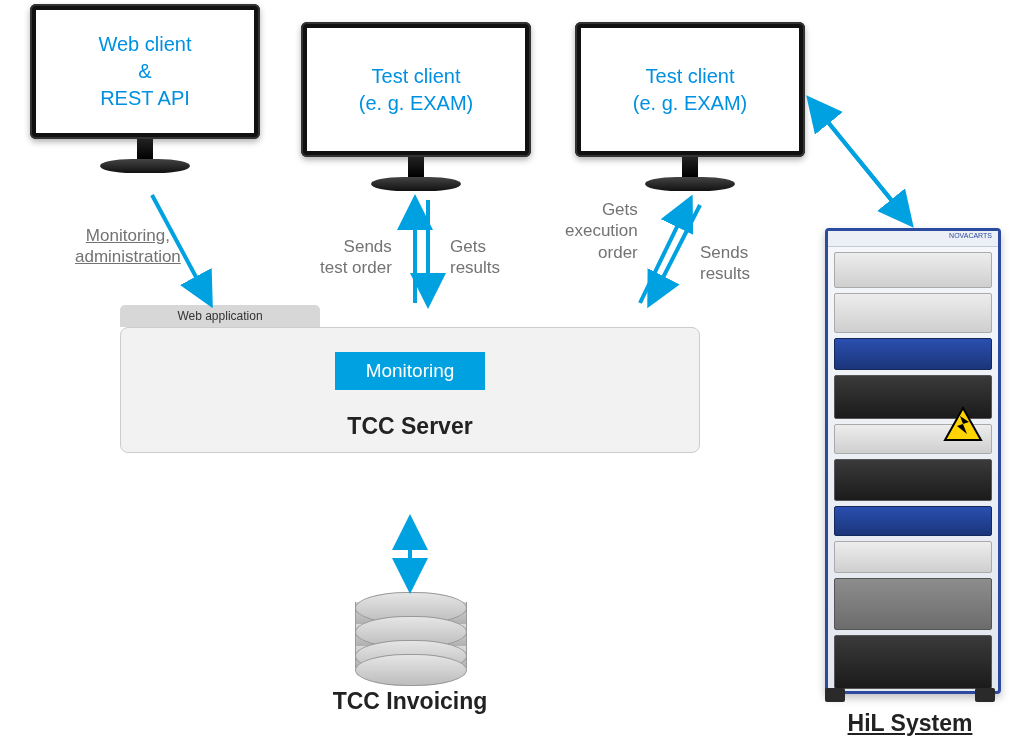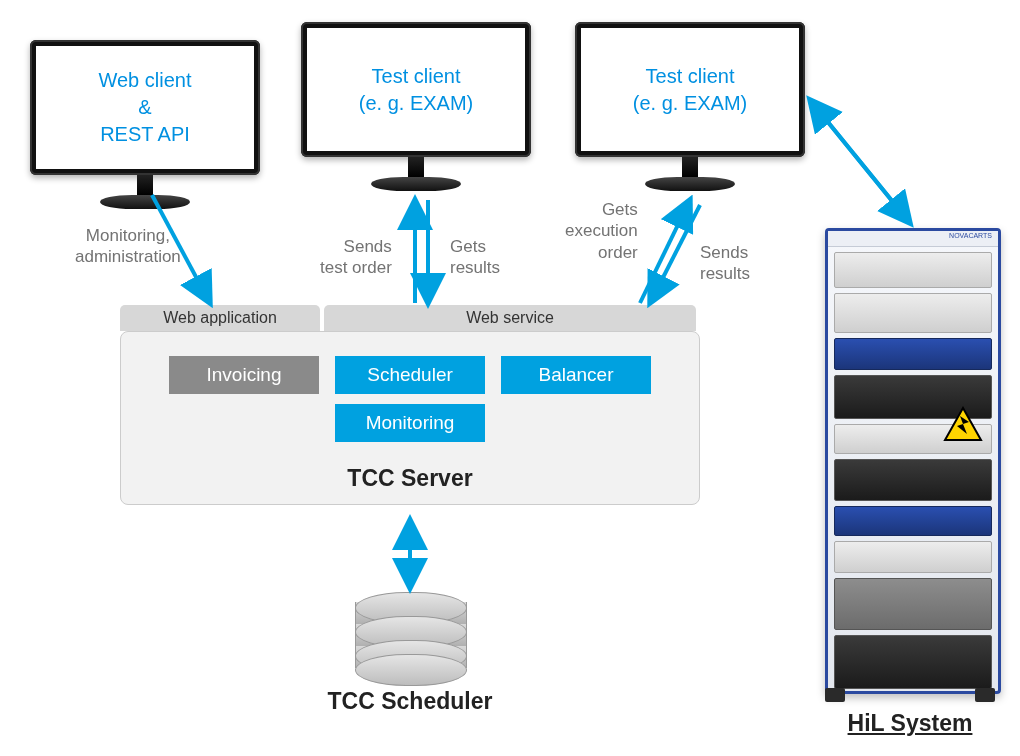--- a/index.html
+++ b/index.html
@@ -71,21 +71,21 @@
     top: 305px;
     width: 580px;
   }
   .server-tabs {
     display: flex;
   }
   .server-tab {
     background: #d7d7d7;
     color: #333;
     padding: 4px 10px;
-    font-size: 16px;
+    font-size: 12px;
     border-radius: 5px 5px 0 0;
     margin-right: 4px;
     text-align: center;
   }
   .tab-web-app { width: 180px; }
   .tab-web-svc { flex: 1; }
   .server-box {
     background: #f2f2f2;
     border: 1px solid #ccc;
     border-radius: 8px;
@@ -205,21 +205,21 @@
   svg.arrows {
     position: absolute;
     left: 0; top: 0;
     width: 1020px; height: 756px;
     pointer-events: none;
   }
 </style>
 </head>
 <body>
 
-<div class="monitor" style="left:30px; top:40px;">
+<div class="monitor" style="left:30px; top:4px;">
   <div class="bezel">
     <div class="screen">
       <span style="white-space:pre-line;">Web client
 &amp;
 REST API</span>
     </div>
   </div>
   <div class="neck"></div>
   <div class="base"></div>
 </div>
@@ -239,60 +239,54 @@
   <div class="bezel">
     <div class="screen">
       <span style="white-space:pre-line;">Test client
 (e. g. EXAM)</span>
     </div>
   </div>
   <div class="neck"></div>
   <div class="base"></div>
 </div>
 
-<div class="label" style="left: 75px; top: 225px; white-space: pre-line;">Monitoring,
+<div class="label" style="left: 75px; top: 225px; white-space: pre-line; text-decoration: underline;">Monitoring,
 administration</div>
 <div class="label" style="left: 320px; top: 236px; text-align: right; white-space: pre-line;">Sends
 test order</div>
 <div class="label" style="left: 450px; top: 236px; text-align: left; white-space: pre-line;">Gets
 results</div>
 <div class="label" style="left: 565px; top: 199px; text-align: right; white-space: pre-line;">Gets
 execution
 order</div>
 <div class="label" style="left: 700px; top: 242px; text-align: left; white-space: pre-line;">Sends
 results</div>
 
 <div class="server-outer">
   <div class="server-tabs">
     <div class="server-tab tab-web-app">Web application</div>
-    <div class="server-tab tab-web-svc">Web service</div>
   </div>
   <div class="server-box">
-    <div class="server-modules">
-      <div class="module grey">Invoicing</div>
-      <div class="module">Scheduler</div>
-      <div class="module">Balancer</div>
-    </div>
     <div class="server-modules">
       <div class="module">Monitoring</div>
     </div>
     <div class="server-title">TCC Server</div>
   </div>
 </div>
 
 <div class="db">
   <div class="body" style="top:10px; height:22px;"></div>
   <div class="cyl" style="top:0;"></div>
   <div class="body" style="top:32px; height:22px;"></div>
   <div class="cyl" style="top:24px;"></div>
   <div class="body" style="top:54px; height:22px;"></div>
   <div class="cyl" style="top:48px;"></div>
   <div class="cyl" style="top:62px;"></div>
 </div>
-<div class="big-label" style="left:325px; top:688px; width:170px;">TCC Scheduler</div>
+<div class="big-label" style="left:325px; top:688px; width:170px;">TCC Invoicing</div>
 
 <div class="rack">
   <div class="rack-top">NOVACARTS</div>
   <div class="unit light" style="height:34px;"></div>
   <div class="unit light" style="height:38px;"></div>
   <div class="unit blue" style="height:30px;"></div>
   <div class="unit dark" style="height:42px;"></div>
   <div class="unit light" style="height:28px;"></div>
   <div class="unit dark" style="height:40px;"></div>
   <div class="unit blue" style="height:28px;"></div>

